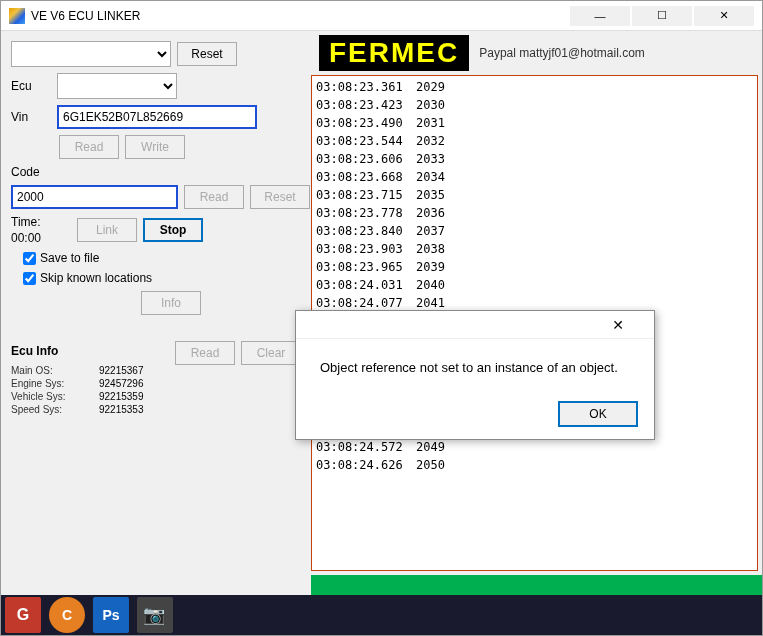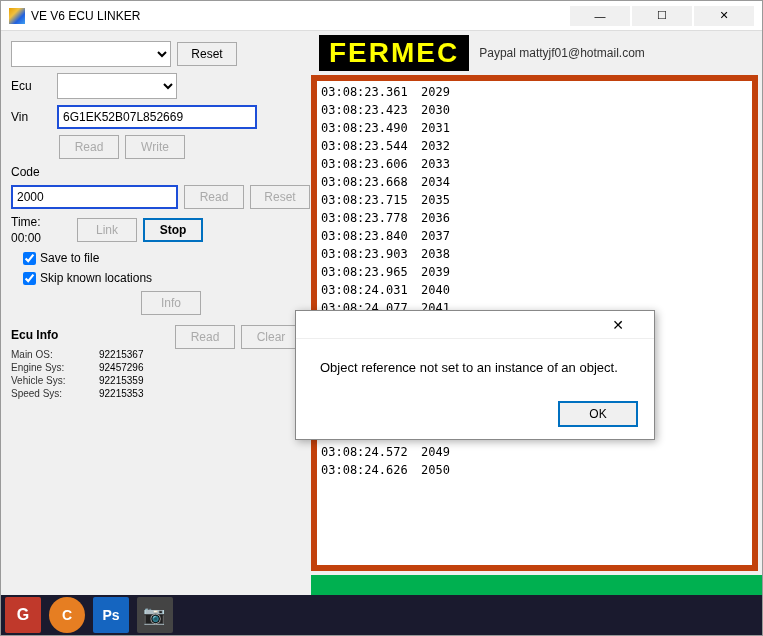--- a/index.html
+++ b/index.html
@@ -139,21 +139,21 @@
 
     .checkbox-row {
       display: flex;
       align-items: center;
       gap: 4px;
       font-size: 12px;
       padding-left: 12px;
     }
 
     .ecu-info-section {
-      margin-top: 4px;
+      margin-top: 20px;
     }
 
     .ecu-info-label {
       font-weight: bold;
       font-size: 12px;
       margin-bottom: 4px;
     }
 
     .info-row {
       display: flex;
@@ -199,21 +199,21 @@
 
     .paypal-text {
       font-size: 12px;
       color: #333;
     }
 
     .log-area {
       flex: 1;
       overflow-y: scroll;
       background: white;
-      border: 6px solid #c2410c;
+      border: 1px solid #c2410c;
       margin: 0 4px 4px 0;
       padding: 2px 4px;
       font-size: 12px;
       font-family: Consolas, monospace;
       line-height: 1.5;
     }
 
     .log-entry {
       display: flex;
       gap: 10px;

